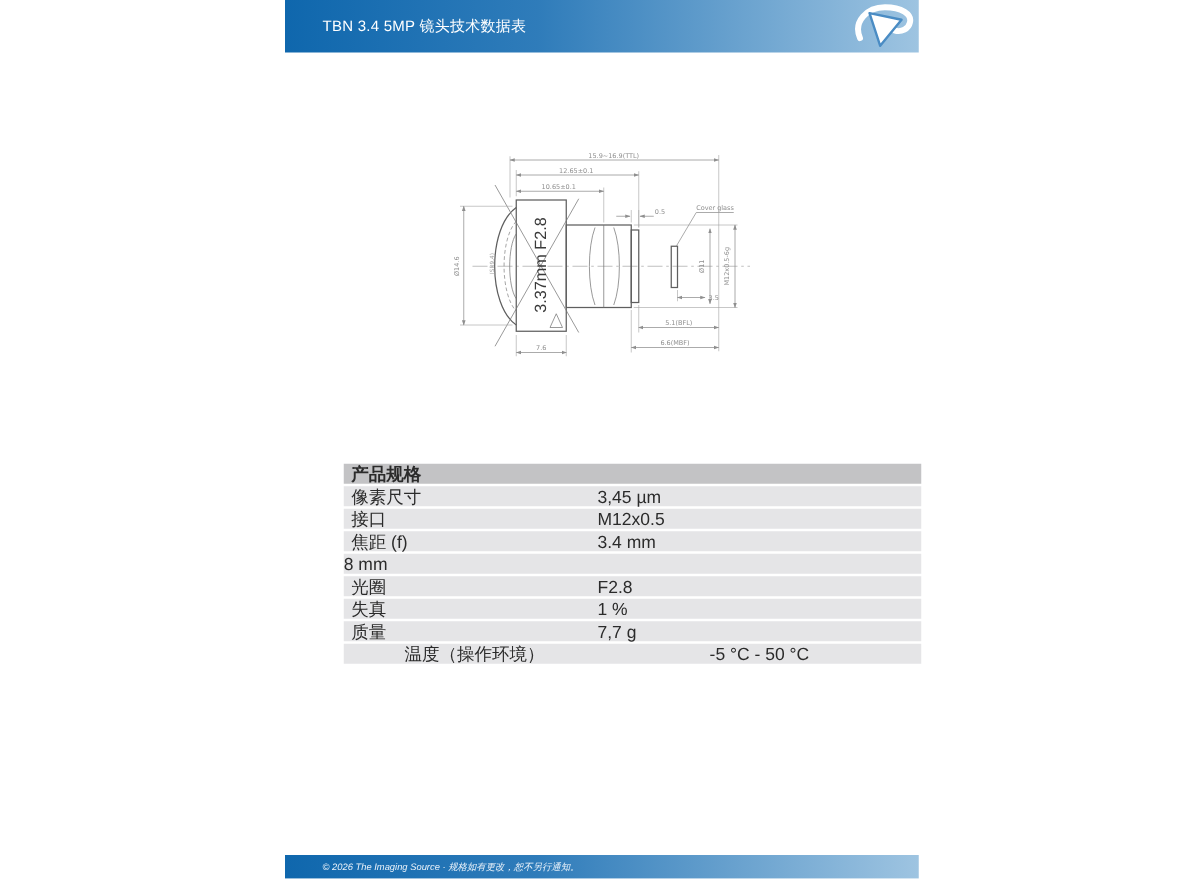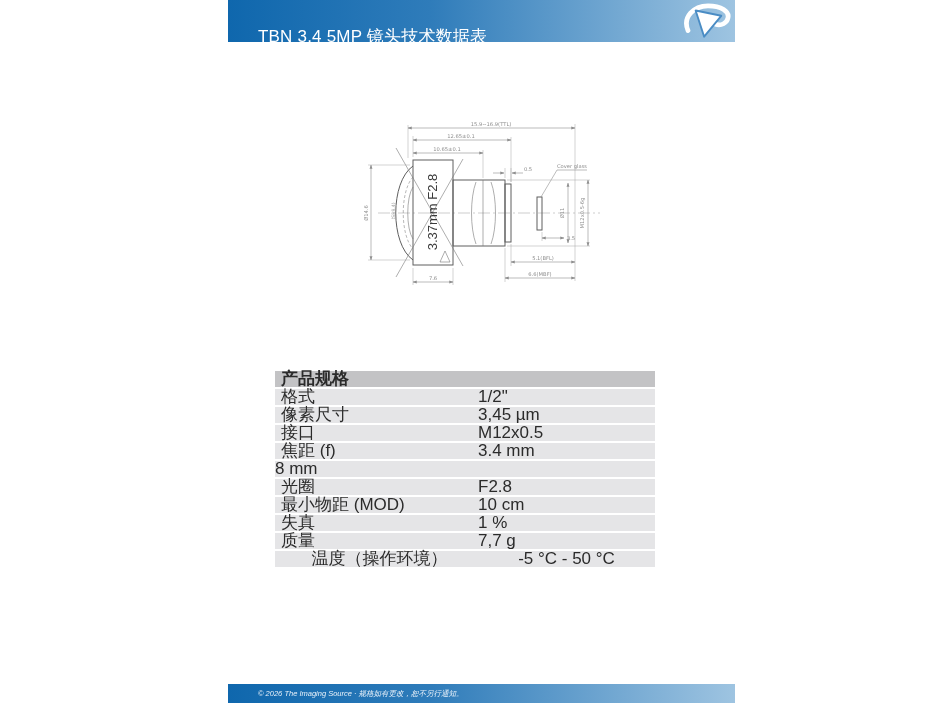--- a/index.html
+++ b/index.html
@@ -4,40 +4,40 @@
 <style>
   html,body{margin:0;padding:0;background:#ffffff;}
   .canvas{position:relative;width:950px;height:703px;background:#ffffff;overflow:hidden;
           font-family:"Liberation Sans","DejaVu Sans",sans-serif;}
 
   
   .bar{position:absolute;left:228px;width:507px;
        background:linear-gradient(90deg,#0f67ad 0%,#2f7cba 40%,#9ec4e1 100%);}
   .bar.header{top:0;height:42px;}
   .bar.footer{top:684px;height:19px;}
-  .title{position:absolute;left:30px;top:16px;line-height:42px;font-size:17px;color:#ffffff;
+  .title{position:absolute;left:30px;top:0;line-height:42px;font-size:12px;color:#ffffff;
          letter-spacing:.2px;white-space:nowrap;}
   .logo{position:absolute;right:3px;top:2px;width:50px;height:38px;}
   .footer-text{position:absolute;left:30px;top:0;line-height:19px;font-size:7.5px;color:#eaf2fa;
                font-style:italic;white-space:nowrap;}
 
   
   .drawing{position:absolute;left:350px;top:110px;width:300px;height:195px;}
   .drawing .p{stroke:#5f5f5f;stroke-width:1;fill:none;}
   .drawing .p2{stroke:#777777;stroke-width:.6;fill:none;}
   .drawing .pd{stroke:#888888;stroke-width:.6;fill:none;stroke-dasharray:3 2;}
   .drawing .cl{stroke:#999999;stroke-width:.5;fill:none;stroke-dasharray:12 3 2 3;}
   .drawing .d{stroke:#8f8f8f;stroke-width:.6;fill:none;}
   .drawing .x{stroke:#a5a5a5;stroke-width:.5;fill:none;}
   .drawing .t{font-family:"DejaVu Sans",sans-serif;font-size:5.2px;fill:#8f8f8f;text-anchor:middle;}
   .drawing .ts{font-size:4.6px;fill:#a0a0a0;}
   .drawing .main{font-family:"Liberation Sans",sans-serif;font-size:13px;fill:#3a3a3a;text-anchor:middle;}
 
   
-  .tbl{position:absolute;left:275px;top:371px;width:380px;font-size:17px;color:#2b2b2b;}
+  .tbl{position:absolute;left:275px;top:371px;width:462px;font-size:14px;color:#2b2b2b;}
   .tbl .hrow{background:#c3c3c5;height:16px;line-height:16px;font-weight:bold;
              padding-left:6px;margin-bottom:2px;}
   .tbl .row{background:#e5e5e7;height:16px;line-height:16px;margin-bottom:2px;display:flex;}
   .tbl .row:last-child{margin-bottom:0;text-align:center;}
   .tbl .lbl{width:197px;padding-left:6px;}
   .tbl .val{flex:1;}
 </style>
 </head>
 <body>
 
@@ -107,45 +107,37 @@
     <text class="t ts" transform="rotate(-90 45 101)" x="45" y="101">(SR9.4)</text>
     <text class="t" x="83" y="170">7.6</text>
 
     <text class="main" transform="rotate(-90 87 102)" x="87" y="102">3.37mm F2.8</text>
   </svg>
 
   <div class="tbl">
     <div class="hrow">产品规格</div>
 
     <div class="row">
-      <div class="lbl">格式</div>
-      <div class="val">1/2"</div>
-    </div>
-    <div class="row">
       <div class="lbl">像素尺寸</div>
       <div class="val">3,45 µm</div>
     </div>
     <div class="row">
       <div class="lbl">接口</div>
       <div class="val">M12x0.5</div>
     </div>
     <div class="row">
       <div class="lbl">焦距 (f)</div>
       <div class="val">3.4 mm</div>
     </div>
     <div class="row">
       <div class="val">8 mm</div>
     </div>
     <div class="row">
       <div class="lbl">光圈</div>
       <div class="val">F2.8</div>
-    </div>
-    <div class="row">
-      <div class="lbl">最小物距 (MOD)</div>
-      <div class="val">10 cm</div>
     </div>
     <div class="row">
       <div class="lbl">失真</div>
       <div class="val">1 %</div>
     </div>
     <div class="row">
       <div class="lbl">质量</div>
       <div class="val">7,7 g</div>
     </div>
     <div class="row">

